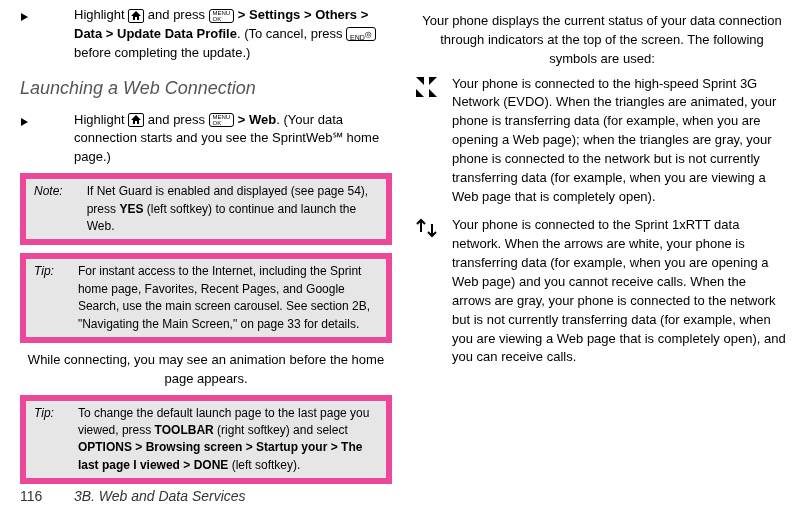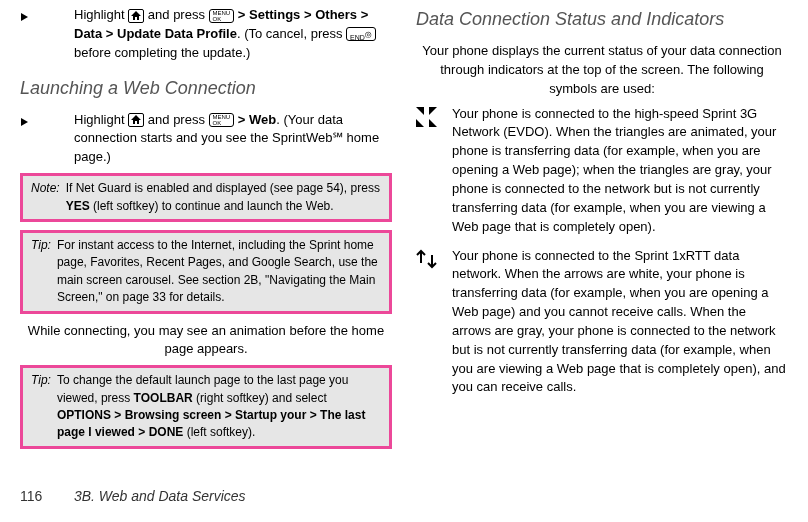--- a/index.html
+++ b/index.html
@@ -40,27 +40,27 @@
       flex: 1;
       margin-left: 36px;
     }
     .section-heading {
       font-style: italic;
       font-size: 18px;
       color: #555;
       margin: 12px 0 10px 0;
     }
     .callout {
-      border: 3px solid #ec4899;
+      border: 6px solid #ec4899;
       background: #e6e6e6;
       padding: 4px 8px;
       font-size: 12px;
       margin-bottom: 8px;
       display: flex;
-      gap: 6px;
+      gap: 24px;
     }
     .callout-label {
       font-style: italic;
       font-weight: normal;
       white-space: nowrap;
     }
     .callout-text {
       flex: 1;
     }
     .body-para {
@@ -190,21 +190,20 @@
         <span>To change the default launch page to the last page you viewed, press </span><b>TOOLBAR</b><span> (right softkey) and select </span>
         <b>OPTIONS</b> <span class="gt">&gt;</span> <b>Browsing screen</b> <span class="gt">&gt;</span> <b>Startup your</b> <span class="gt">&gt;</span>
         <b>The last page I viewed</b> <span class="gt">&gt;</span> <b>DONE</b><span> (left softkey).</span>
       </span>
     </div>
 
   </div>
 
   <div class="col">
 
-    <div class="section-heading" style="margin-top:0;">Data Connection Status and Indicators</div>
 
     <div class="body-para">Your phone displays the current status of your data connection through indicators at the top of the screen. The following symbols are used:</div>
 
     <div class="status-row">
       <div class="status-icon">
         <svg width="22" height="20">
           <polygon points="0,0 8,0 8,8 0,0" fill="#000"></polygon>
           <polygon points="13,0 21,0 13,8" fill="#000"></polygon>
           <polygon points="0,12 8,20 0,20" fill="#000"></polygon>
           <polygon points="13,12 21,20 13,20" fill="#000"></polygon>

